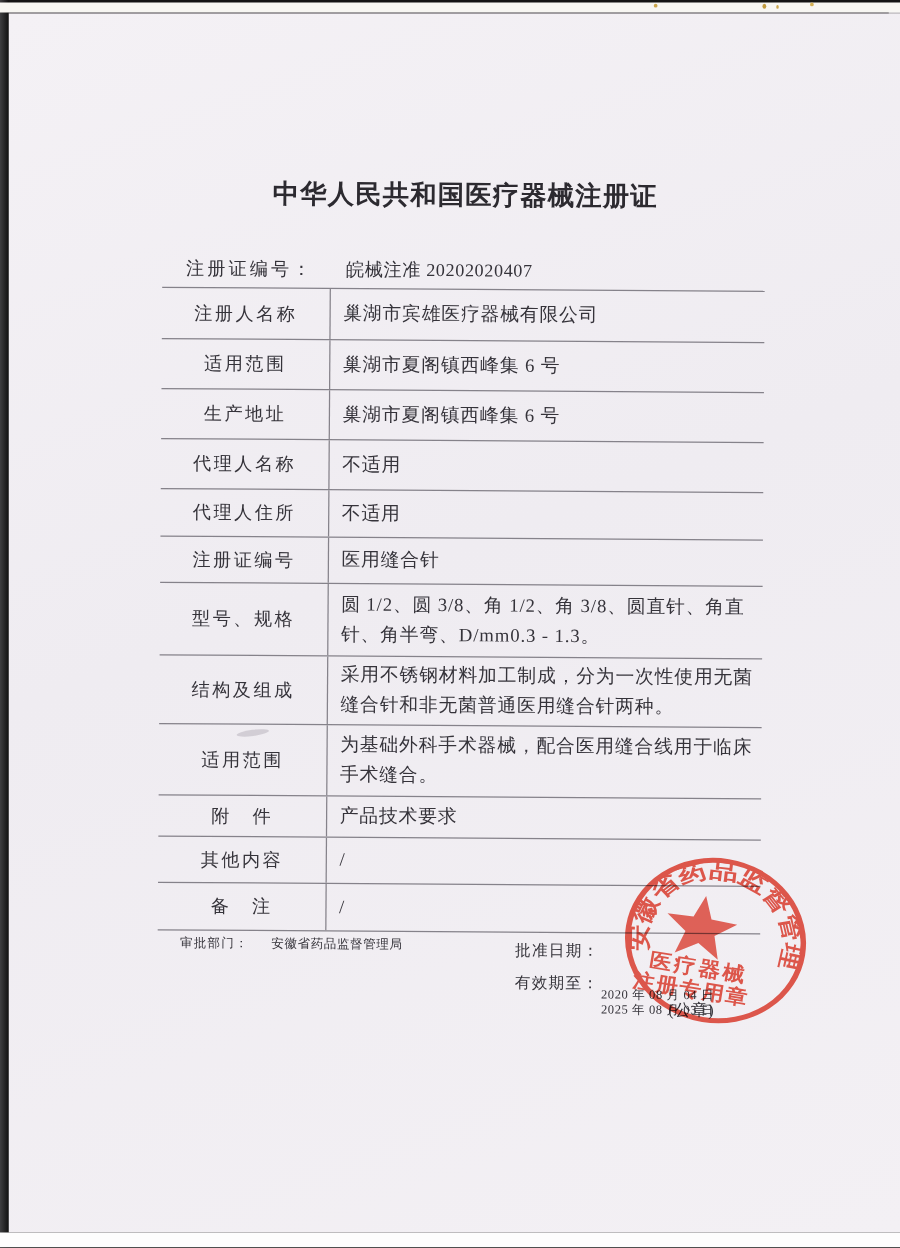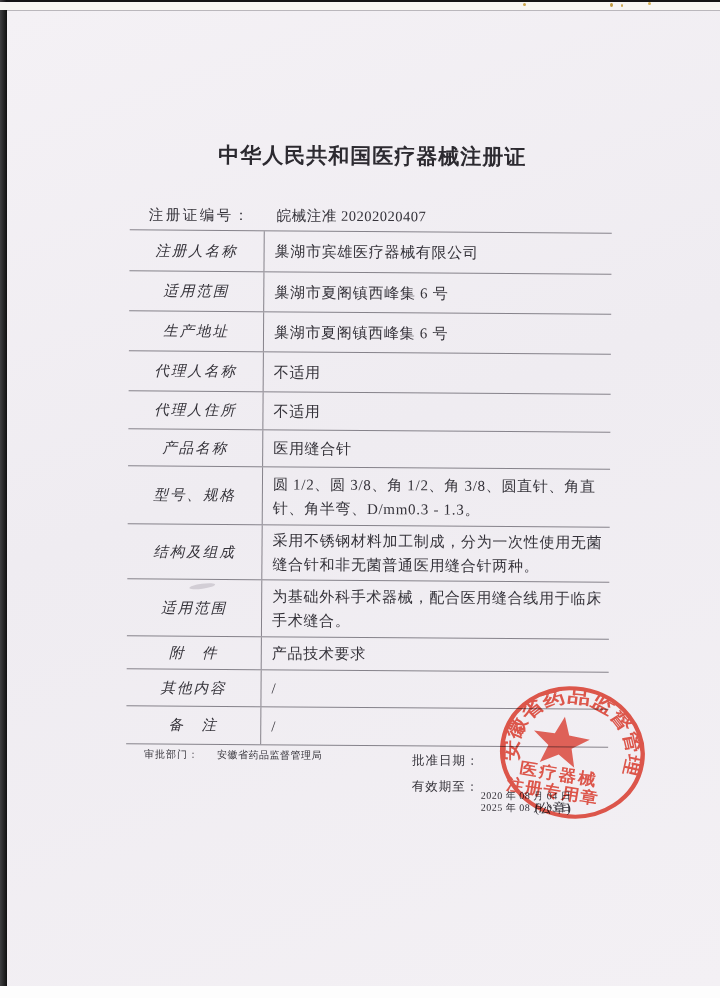--- a/index.html
+++ b/index.html
@@ -51,21 +51,21 @@
   .row:nth-child(7){min-height:58px;}
   .row:nth-child(8){min-height:50px;}
   .row:nth-child(9){min-height:57px;}
   .row:nth-child(10){min-height:33px;}
   .row:nth-child(11){min-height:37px;}
   .row:nth-child(12){min-height:38px;}
   .cell{display:flex;align-items:center;}
   .cell.label{
     width:135px;justify-content:center;flex-shrink:0;
     border-right:1px solid var(--border);
-    font-size:14.5px;letter-spacing:2px;text-align:center;font-style:italic;
+    font-size:14.5px;letter-spacing:2px;text-align:center;
   }
   .cell.value{
     flex:1;padding:3px 1px 3px 10px;
     font-size:15px;letter-spacing:0.7px;line-height:24px;
   }
   .ft{position:absolute;font-size:10px;letter-spacing:1px;white-space:nowrap;}
   .ft.val{letter-spacing:0.5px;}
   .f-dept-l{left:146px;top:748px;}
   .f-dept-v{left:219px;top:748px;}
   .f-date-l{left:414px;top:751px;font-size:12.5px;}
@@ -122,21 +122,21 @@
         <div class="cell label">代理人名称</div>
         <div class="cell value">不适用</div>
       </div>
 
       <div class="row">
         <div class="cell label">代理人住所</div>
         <div class="cell value">不适用</div>
       </div>
 
       <div class="row">
-        <div class="cell label">产品名称</div>
+        <div class="cell label">注册证编号</div>
         <div class="cell value">医用缝合针</div>
       </div>
 
       <div class="row">
         <div class="cell label">型号、规格</div>
         <div class="cell value">圆 1/2、圆 3/8、角 1/2、角 3/8、圆直针、角直针、角半弯、D/mm0.3 - 1.3。</div>
       </div>
 
       <div class="row">
         <div class="cell label">结构及组成</div>

